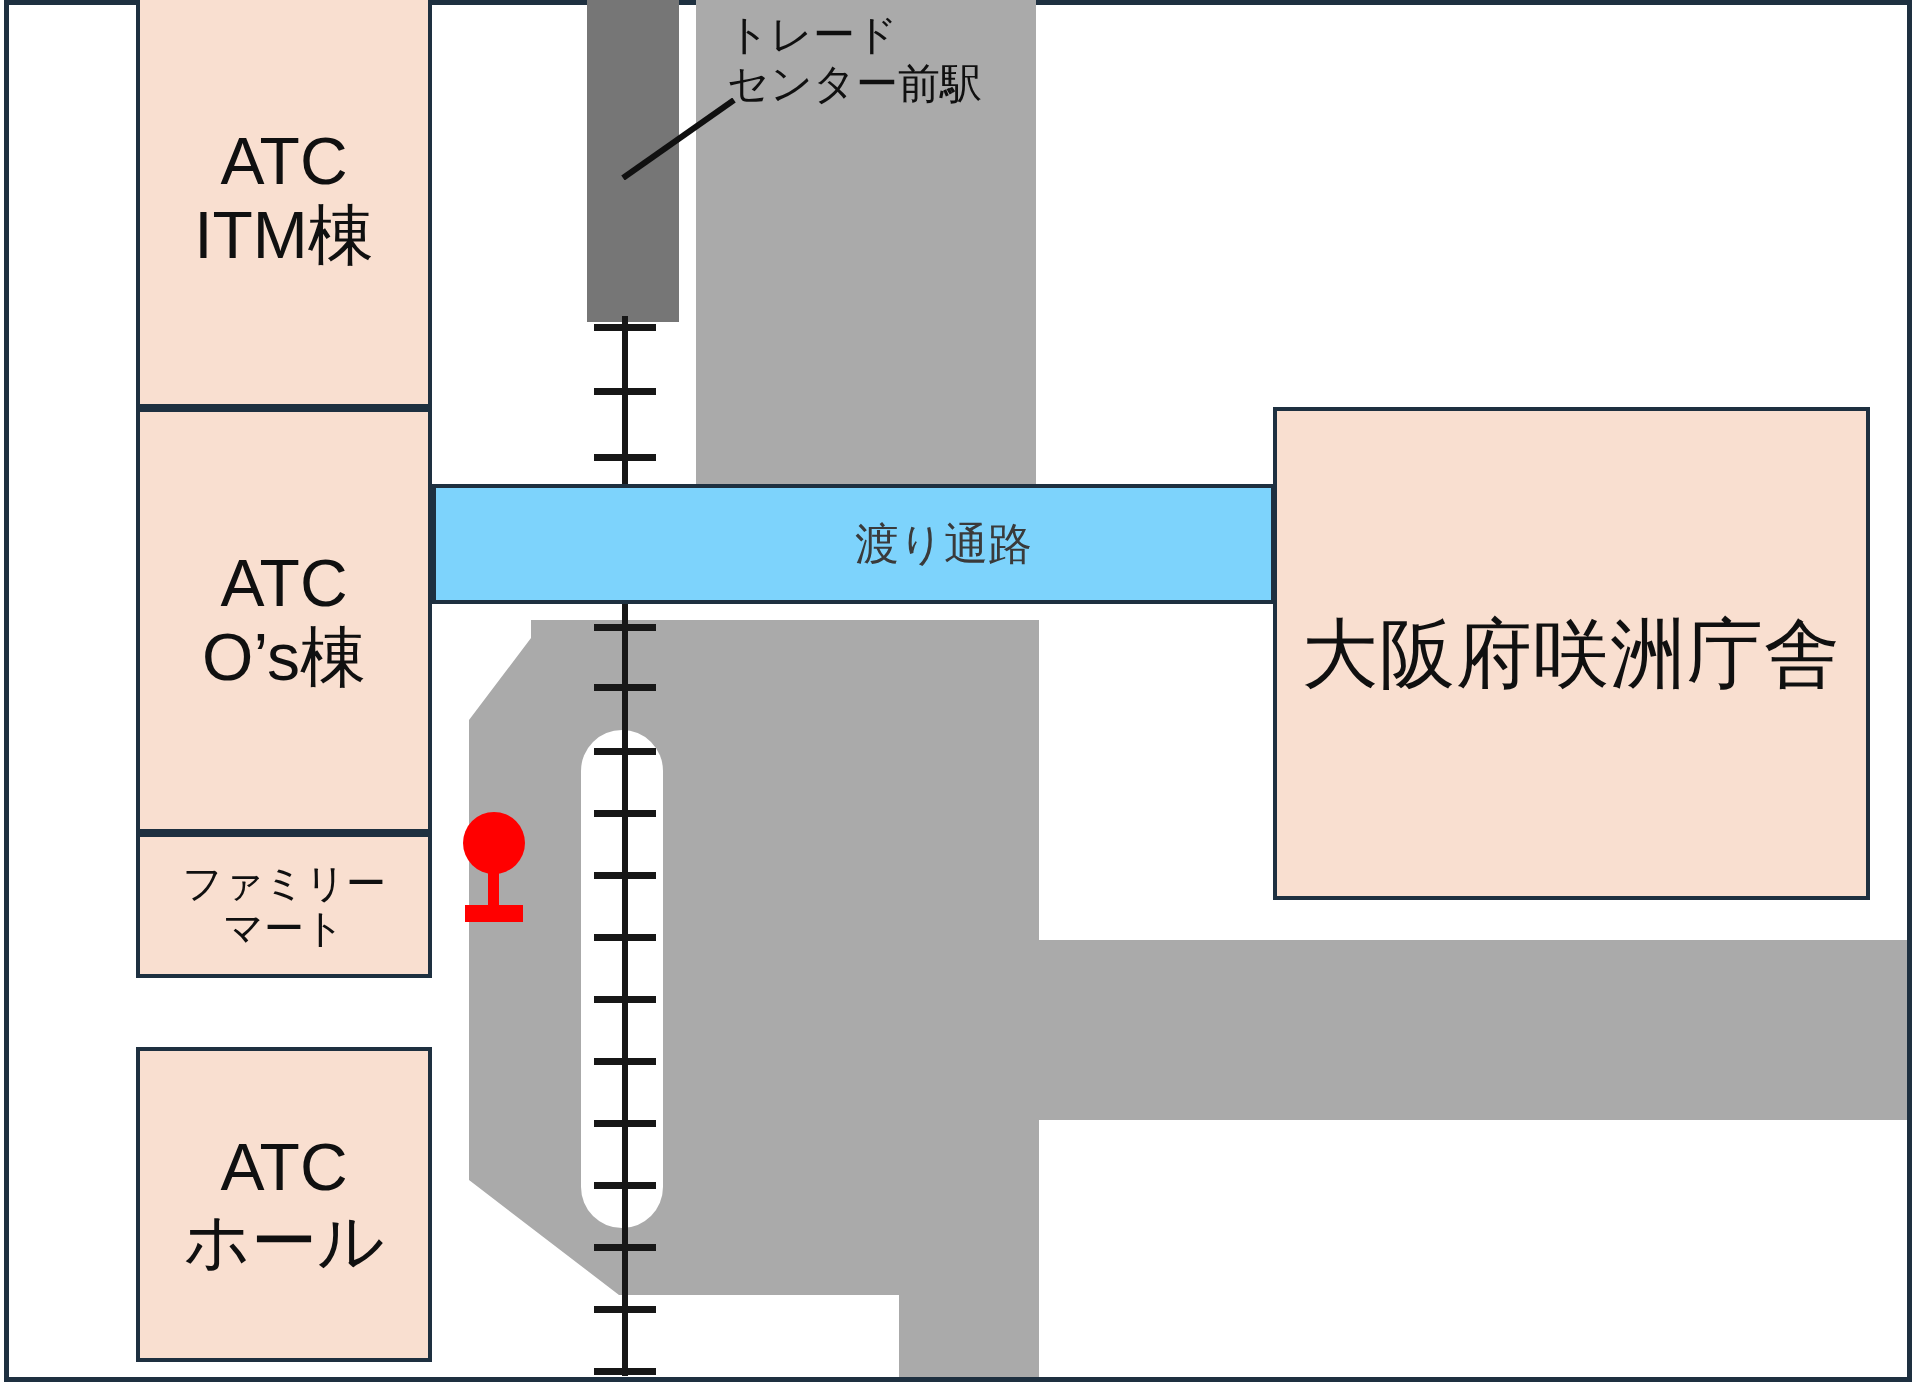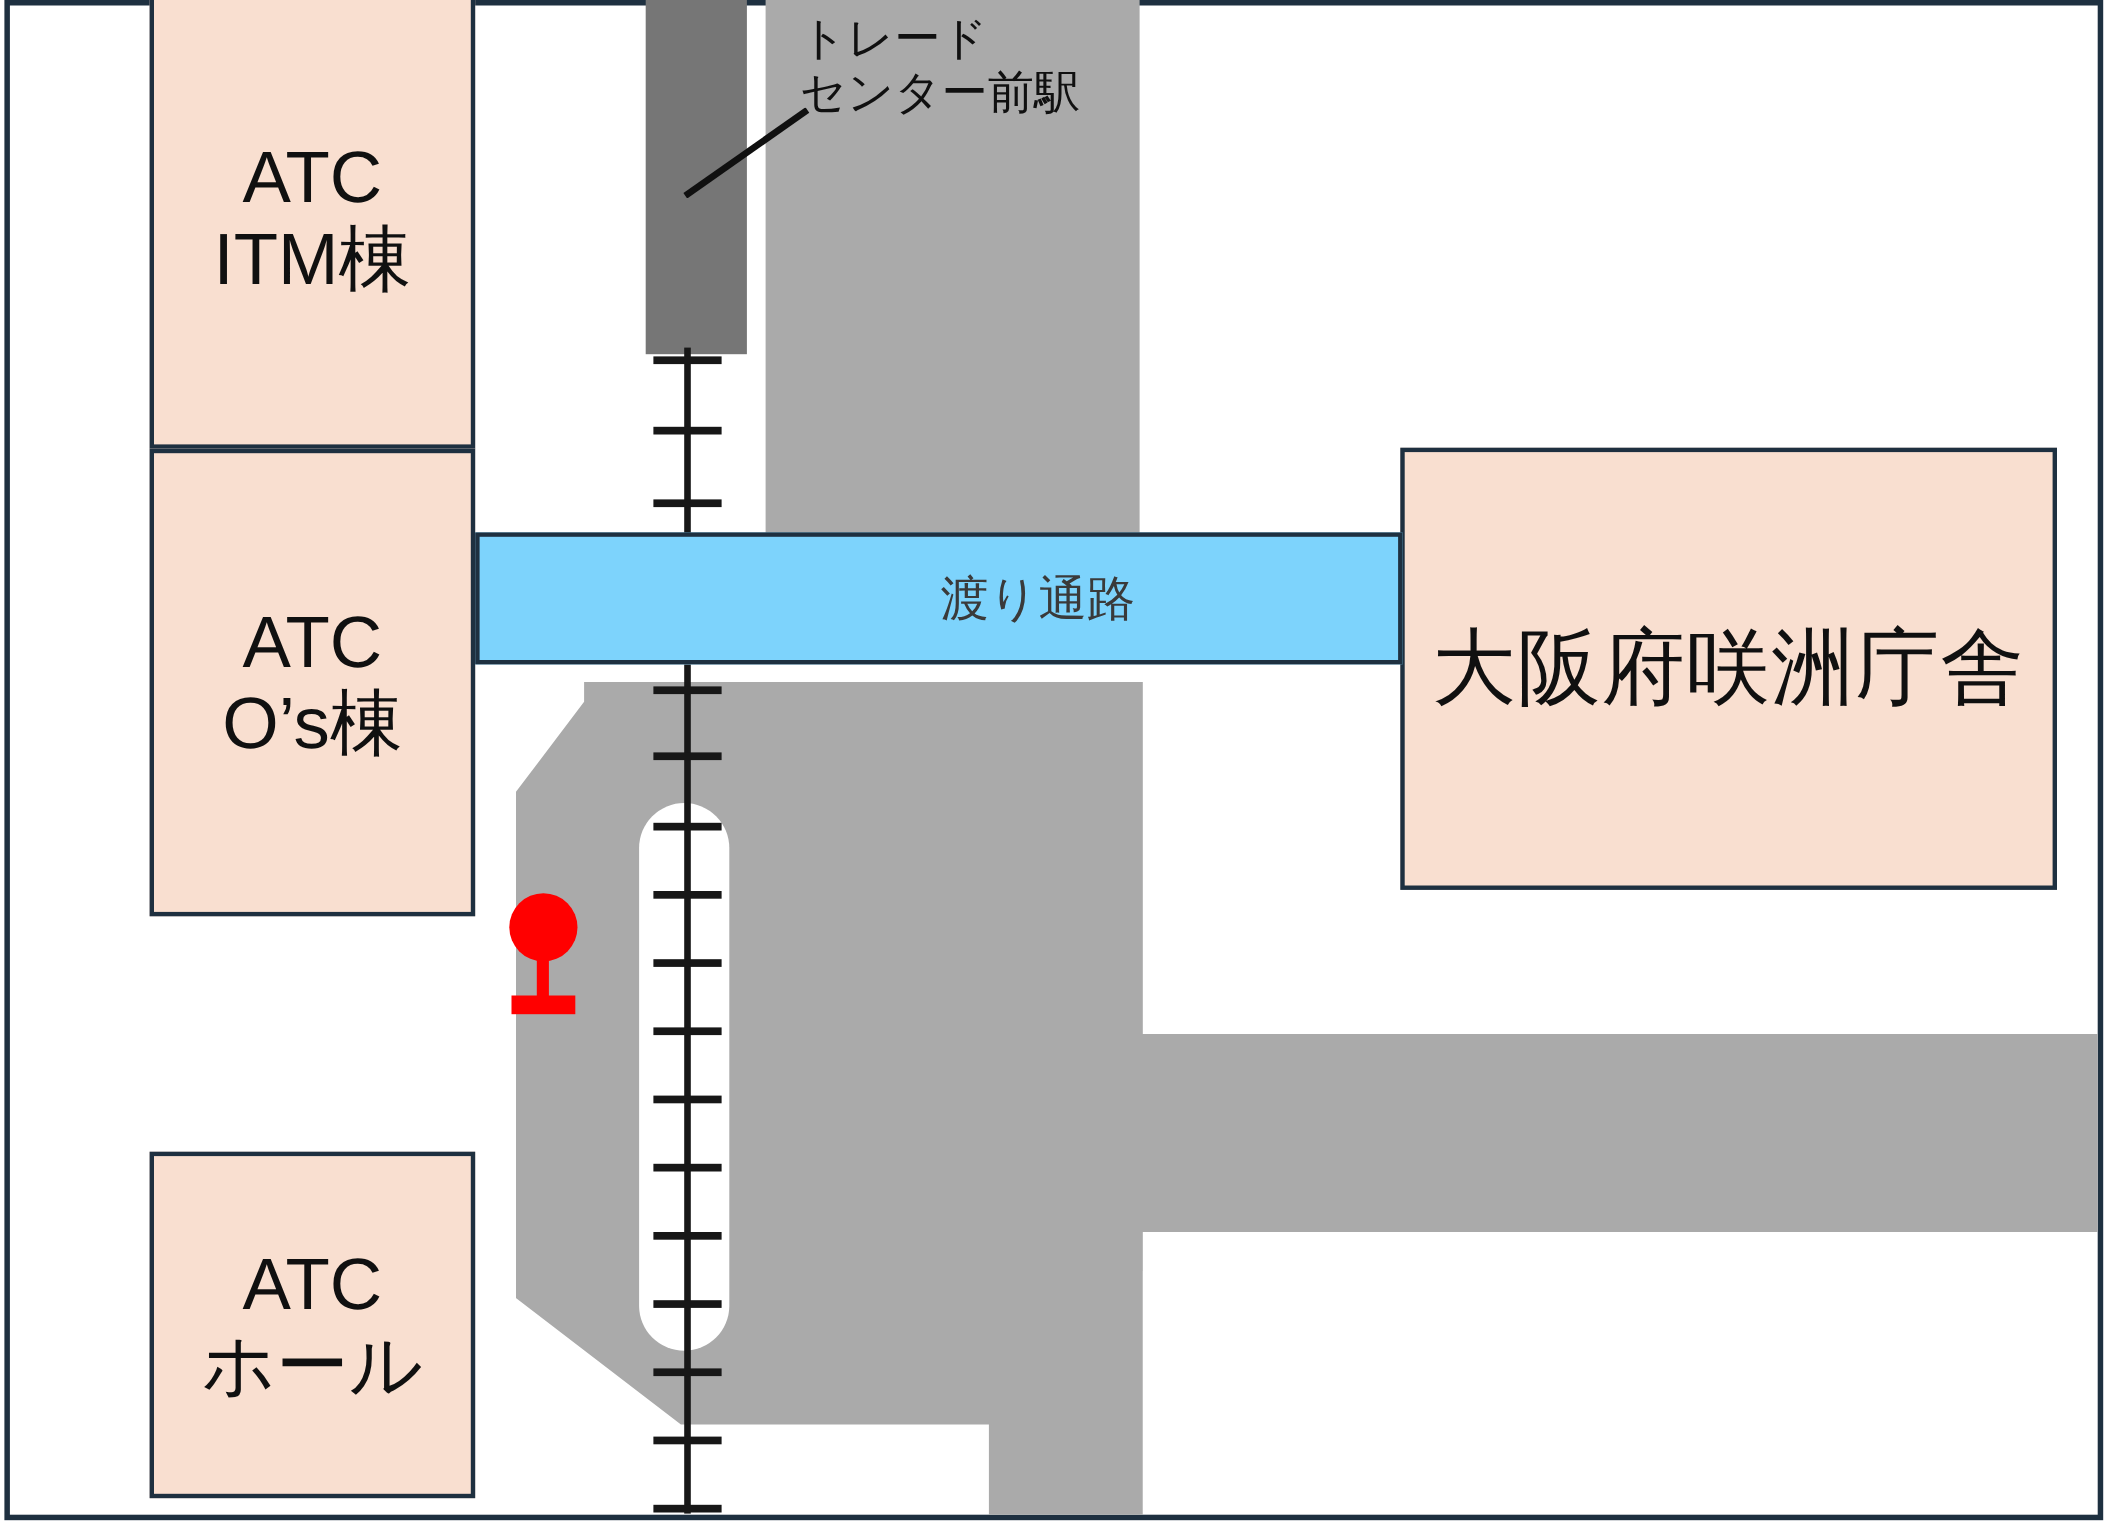--- a/index.html
+++ b/index.html
@@ -148,21 +148,21 @@
 
   #bldg-os       { left: 127px; top: 408px;  width: 296px; height: 425px; }
   #bldg-os .bldg-label { font-size: 66px; }
 
   #bldg-famima   { left: 127px; top: 833px;  width: 296px; height: 145px; }
   #bldg-famima .bldg-label { font-size: 40px; }
 
   #bldg-hall     { left: 127px; top: 1047px; width: 296px; height: 315px; }
   #bldg-hall .bldg-label { font-size: 66px; }
 
-  #bldg-sakishima{ left: 1264px; top: 407px; width: 597px; height: 402px; }
+  #bldg-sakishima{ left: 1264px; top: 407px; width: 597px; height: 493px; }
   #bldg-sakishima .bldg-label { font-size: 76px; letter-spacing: 1px; }
 
   
   .corridor {
     position: absolute;
     left: 423px;
     top: 484px;
     width: 843px;
     height: 120px;
     background: #7dd3fc;
@@ -278,20 +278,24 @@
     <div class="bldg" id="bldg-itm">
       <span class="bldg-label">ATC
 ITM棟</span>
     </div>
 
     <div class="bldg" id="bldg-os">
       <span class="bldg-label">ATC
 O’s棟</span>
     </div>
 
+    <div class="bldg" id="bldg-famima">
+      <span class="bldg-label">ファミリー
+マート</span>
+    </div>
 
     <div class="bldg" id="bldg-hall">
       <span class="bldg-label">ATC
 ホール</span>
     </div>
 
     <div class="bldg" id="bldg-sakishima">
       <span class="bldg-label">大阪府咲洲庁舎</span>
     </div>
 

